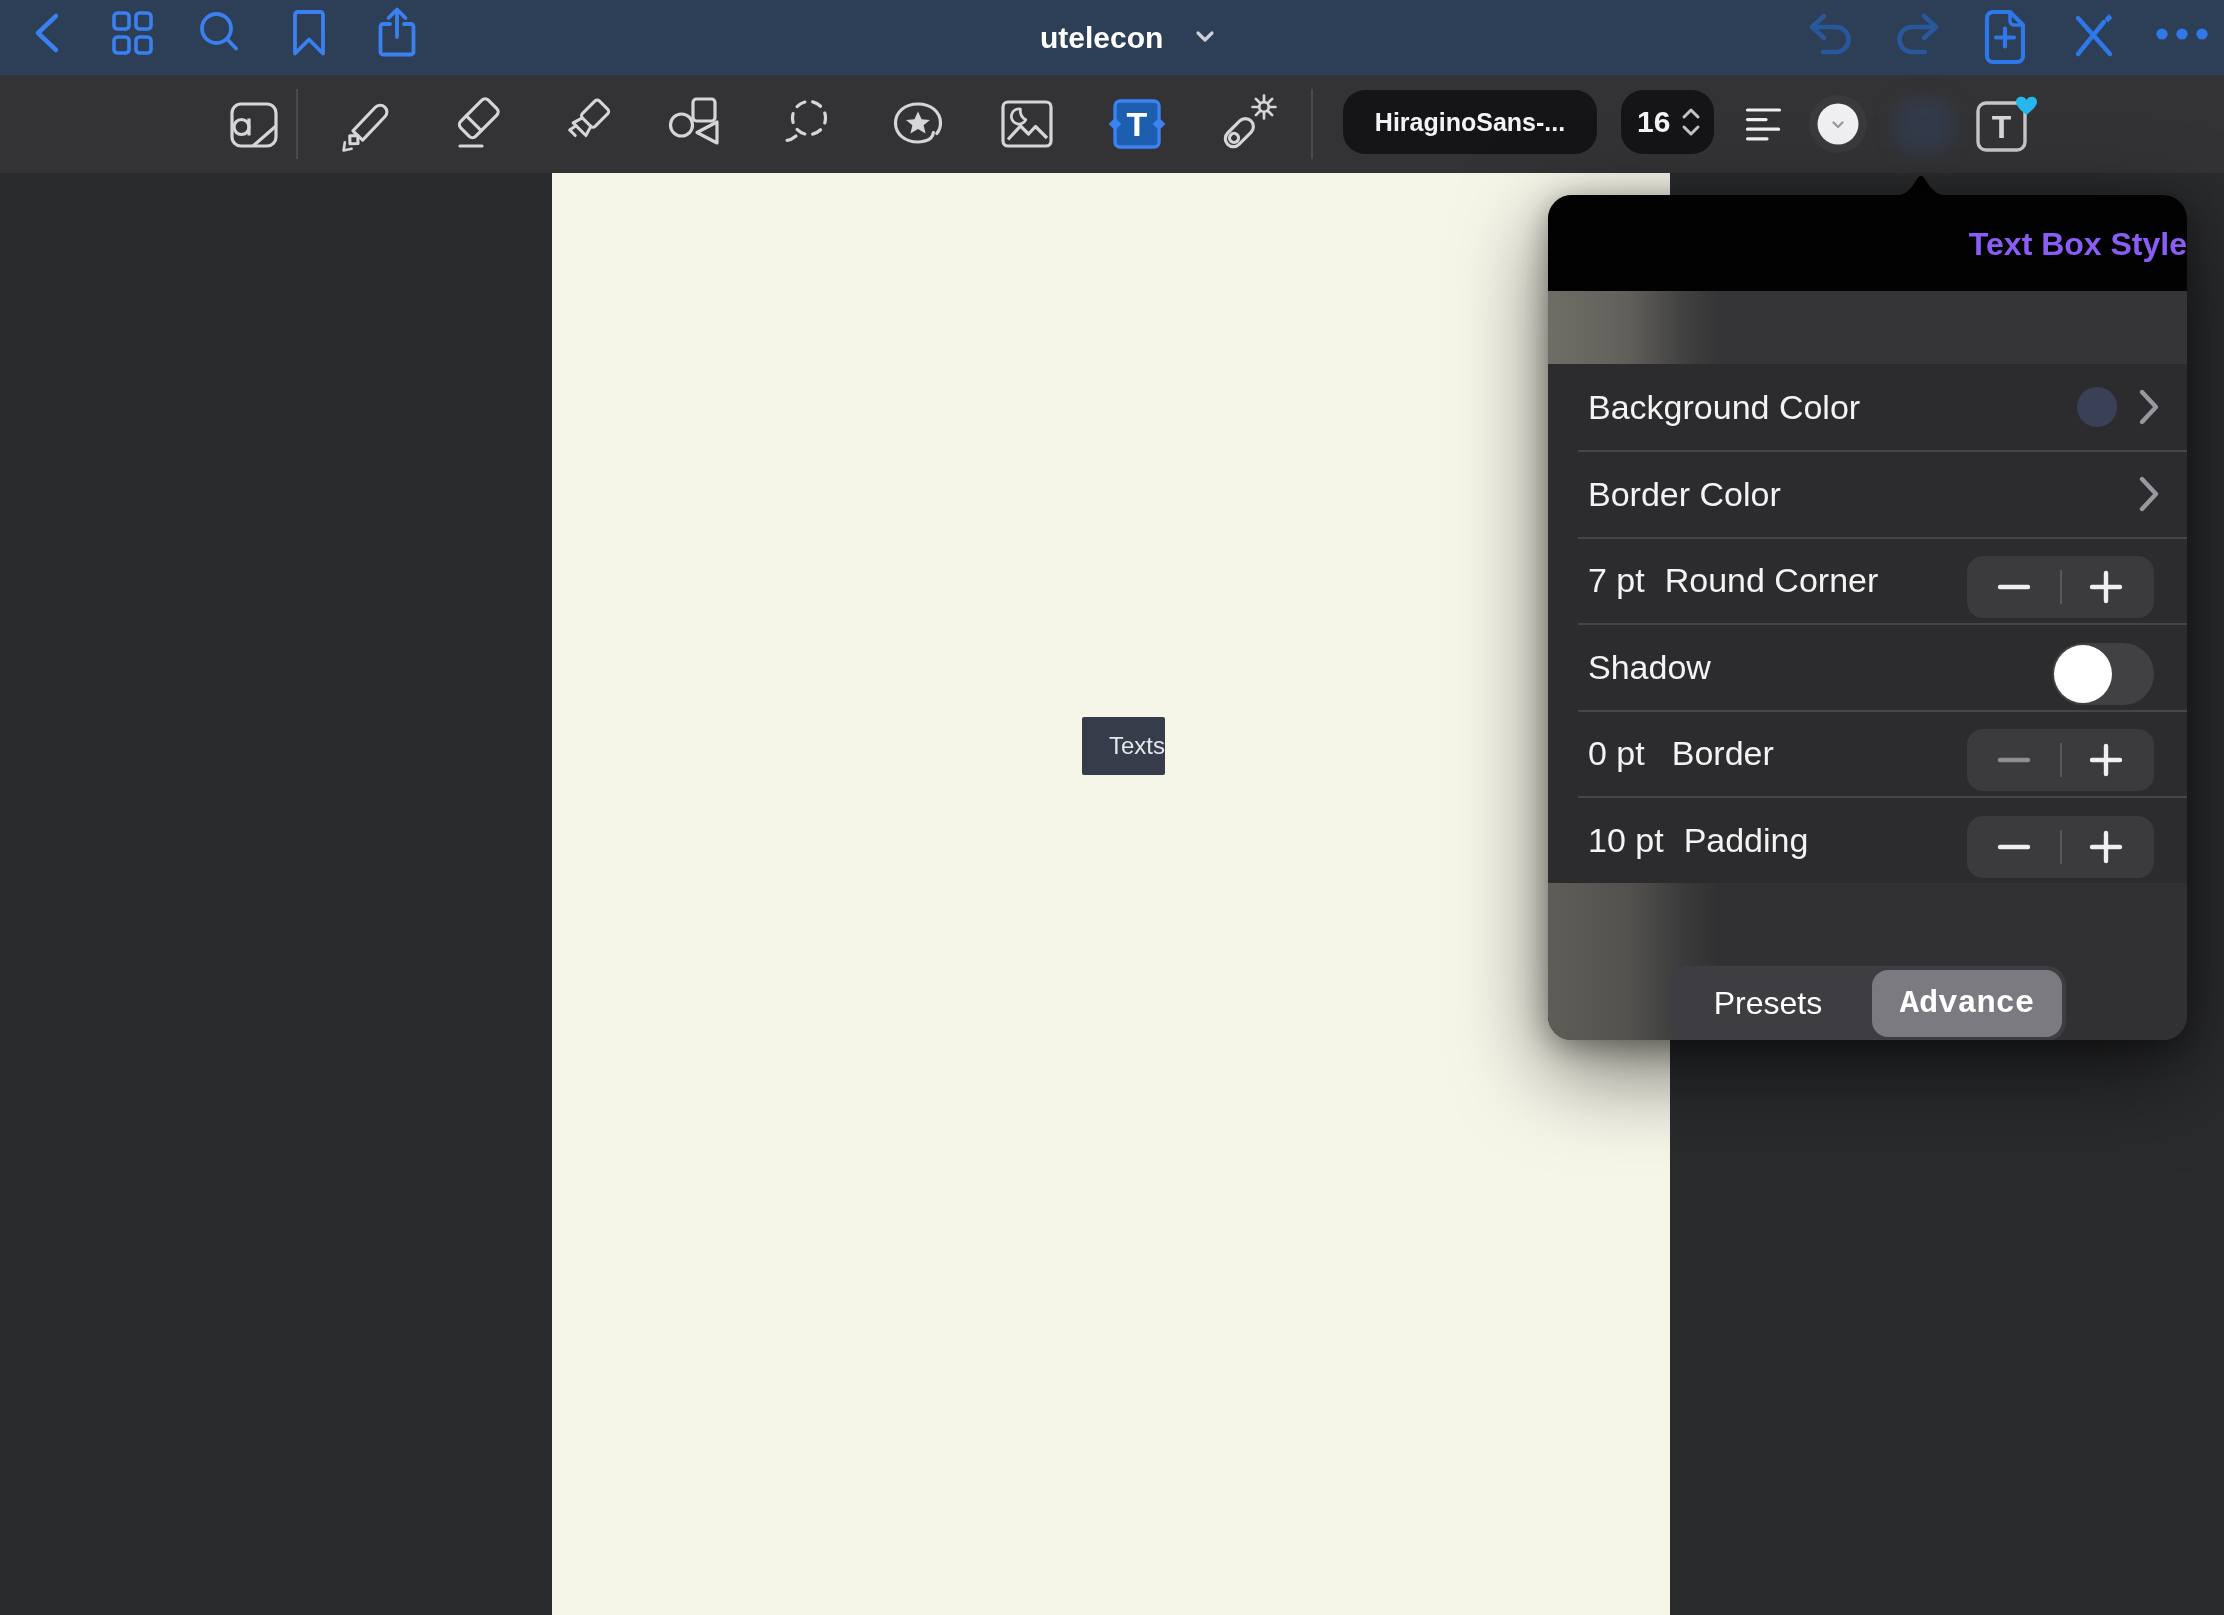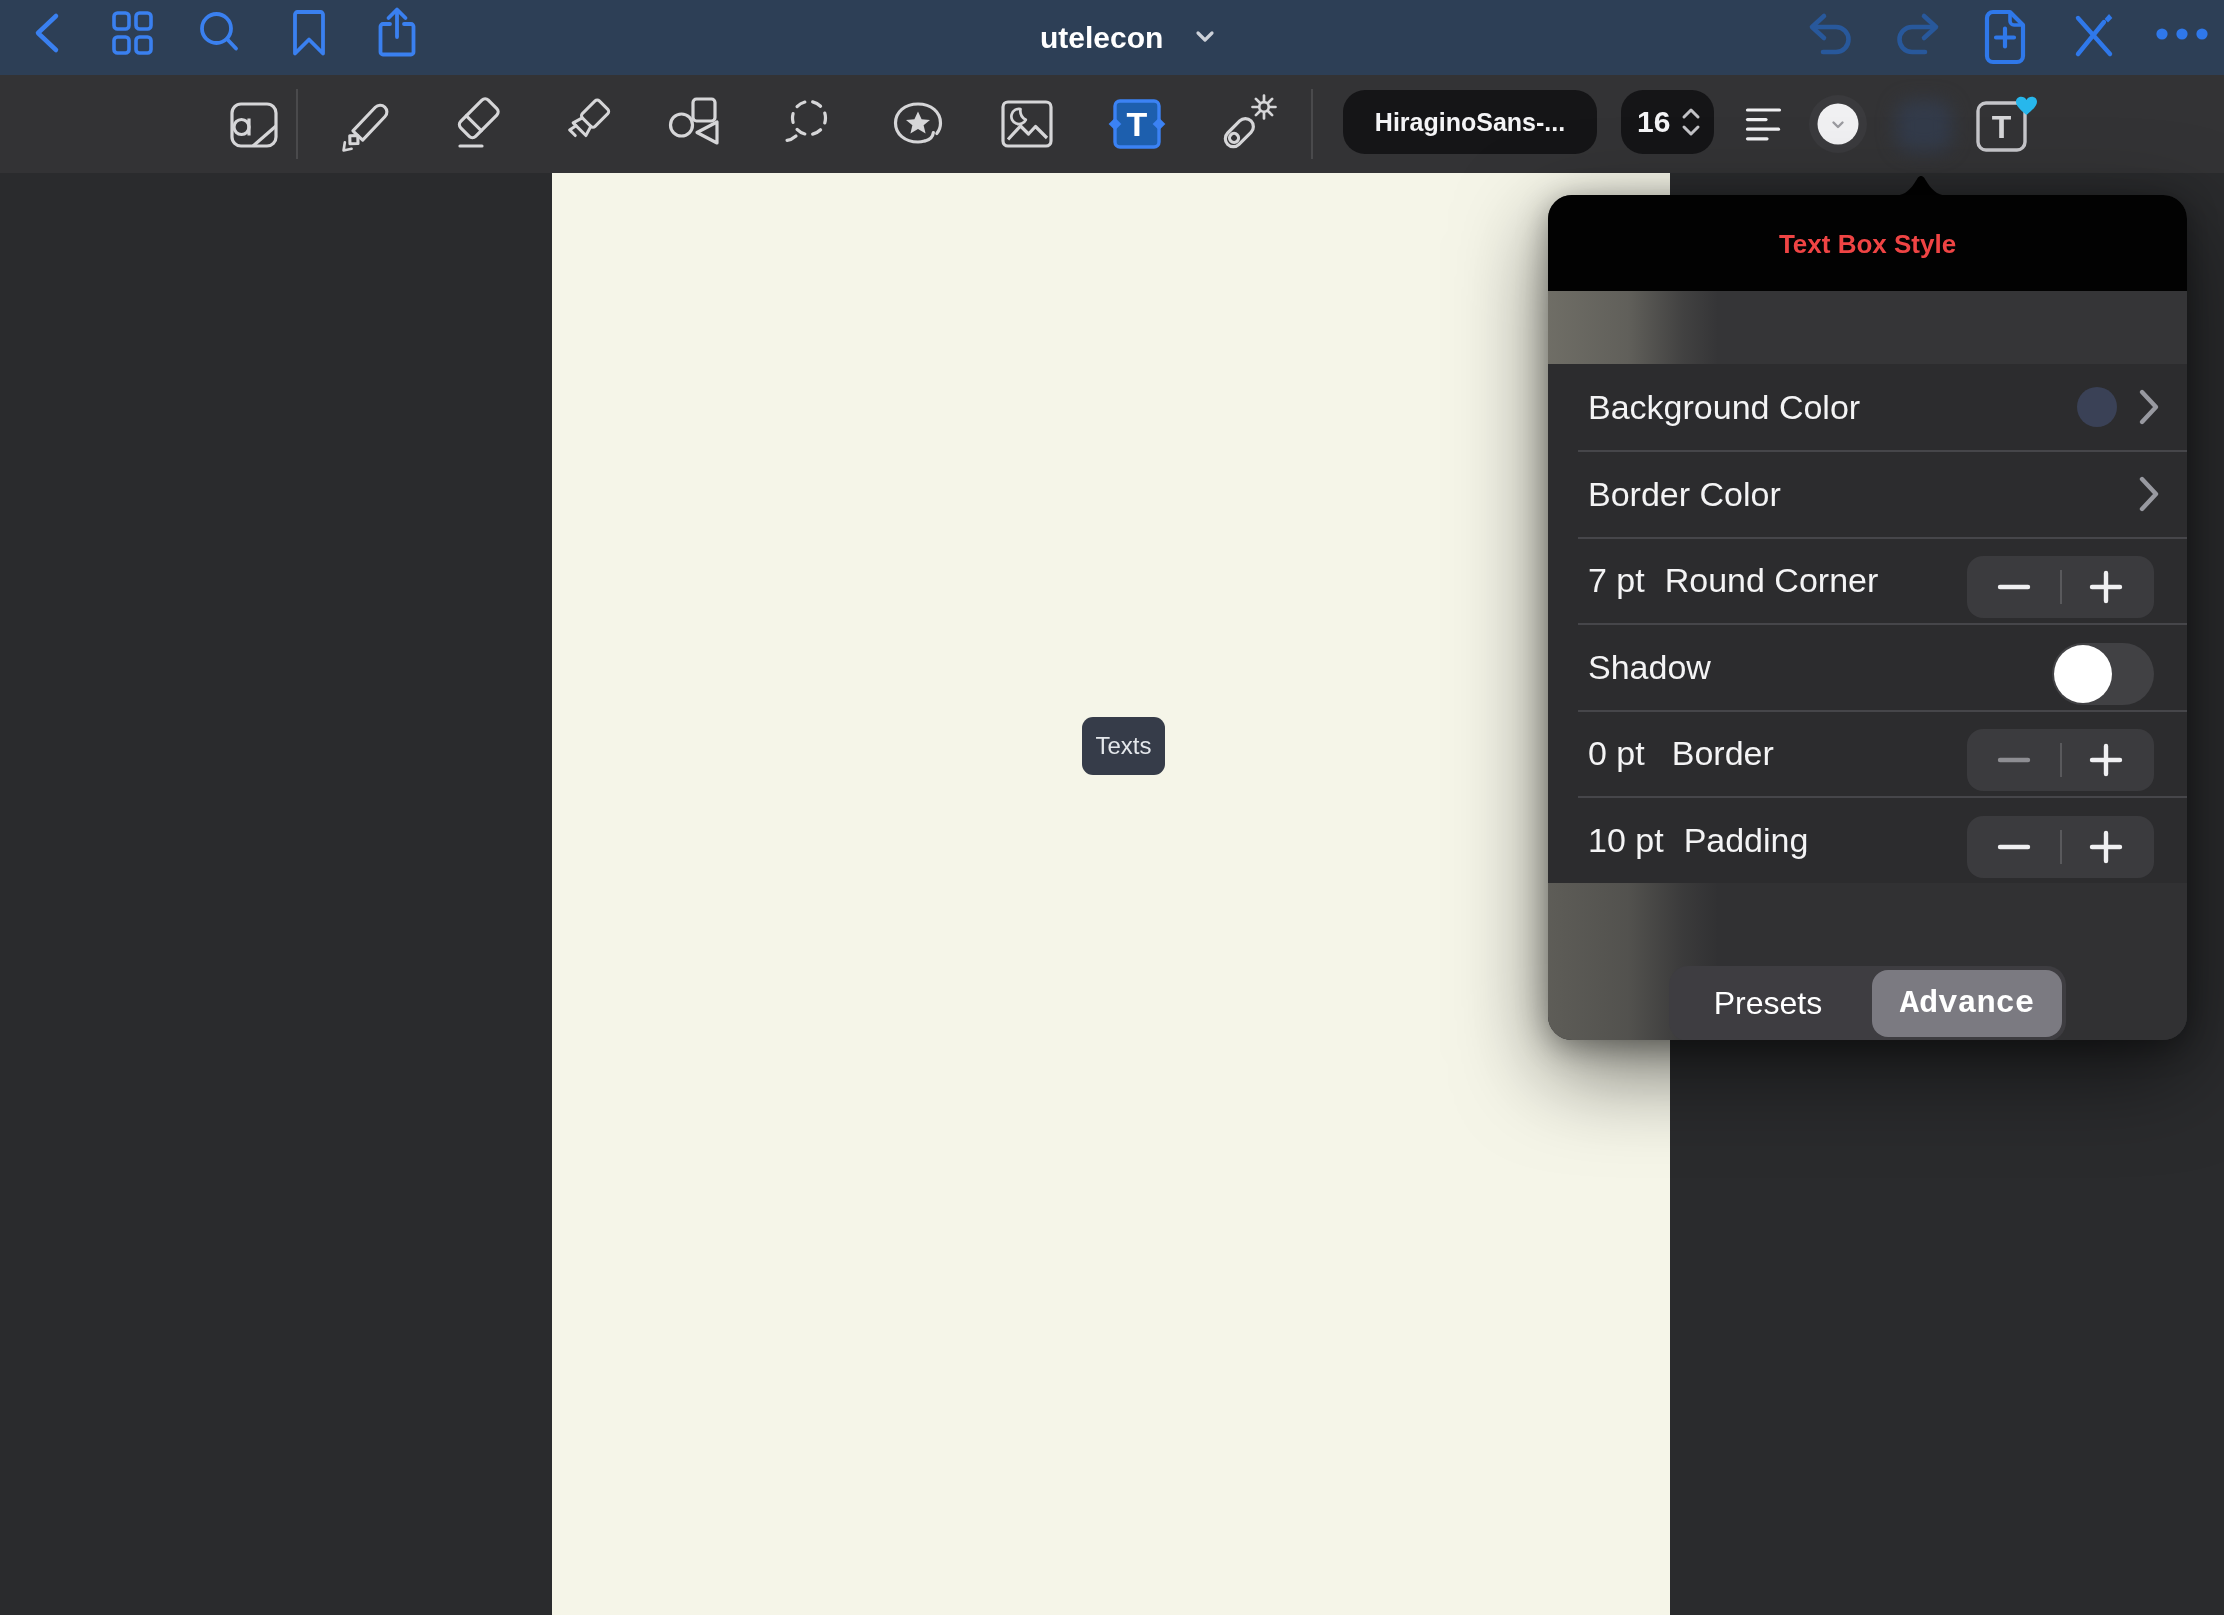--- a/index.html
+++ b/index.html
@@ -13,26 +13,26 @@
   
   #toolbar{position:absolute;left:0;top:75px;width:2224px;height:98px;background:#333335;}
   #toolbar svg{position:absolute;}
   .vdiv{position:absolute;width:2px;background:#4a4a4c;top:14px;height:70px;}
   .darkbox{position:absolute;top:15px;height:64px;background:#151517;border-radius:22px;
     color:#f4f4f6;text-align:center;}
   
   #canvas{position:absolute;left:0;top:173px;width:2224px;height:1442px;background:#2a2b2d;}
   #page{position:absolute;left:552px;top:0;width:1118px;height:1442px;background:#f5f5e8;}
   #textsbox{position:absolute;left:530px;top:544px;width:83px;height:58px;background:#363c49;
-    border-radius:11px;color:#e4e7eb;font-size:24px;text-align:center;line-height:57px;}
+    border-radius:2px;color:#e4e7eb;font-size:24px;text-align:right;line-height:57px;}
   
   #pop{position:absolute;left:1548px;top:195px;width:639px;height:845px;border-radius:24px;
     overflow:hidden;background:#313133;box-shadow:0 30px 90px rgba(0,0,0,.55), 0 6px 30px rgba(0,0,0,.35);}
   #poptitle{position:absolute;left:0;top:0;width:100%;height:96px;background:#020202;
-    color:#ef4444;font-size:26px;font-weight:bold;text-align:center;line-height:98px;}
+    color:#8b5cf6;font-size:32px;font-weight:bold;text-align:right;line-height:98px;}
   #band{position:absolute;left:0;top:96px;width:100%;height:73px;background:#353537;}
   .creamblur{background:linear-gradient(90deg, rgba(214,210,185,0.36) 0px, rgba(214,210,185,0.27) 80px, rgba(214,210,185,0.08) 135px, rgba(214,210,185,0.0) 170px);}
   #rows{position:absolute;left:0;top:169px;width:100%;height:519px;background:#2c2c2e;padding-left:40px;}
   .row{position:absolute;left:0;width:100%;height:86px;}
   .row .lab{position:absolute;left:40px;top:0;height:86px;line-height:86px;color:#f4f4f5;font-size:34px;white-space:nowrap;}
   .sep{position:absolute;left:30px;right:0;height:1.5px;background:#46464a;}
   .chev{position:absolute;left:588px;}
   .swatch{position:absolute;left:529px;top:23px;width:40px;height:40px;border-radius:50%;background:#3a4156;}
   .stepper{position:absolute;left:419px;top:19px;width:187px;height:62px;background:#3b3b3e;border-radius:16px;}
   .stepper .mid{position:absolute;left:93px;top:14px;width:1.5px;height:34px;background:#59595c;}

